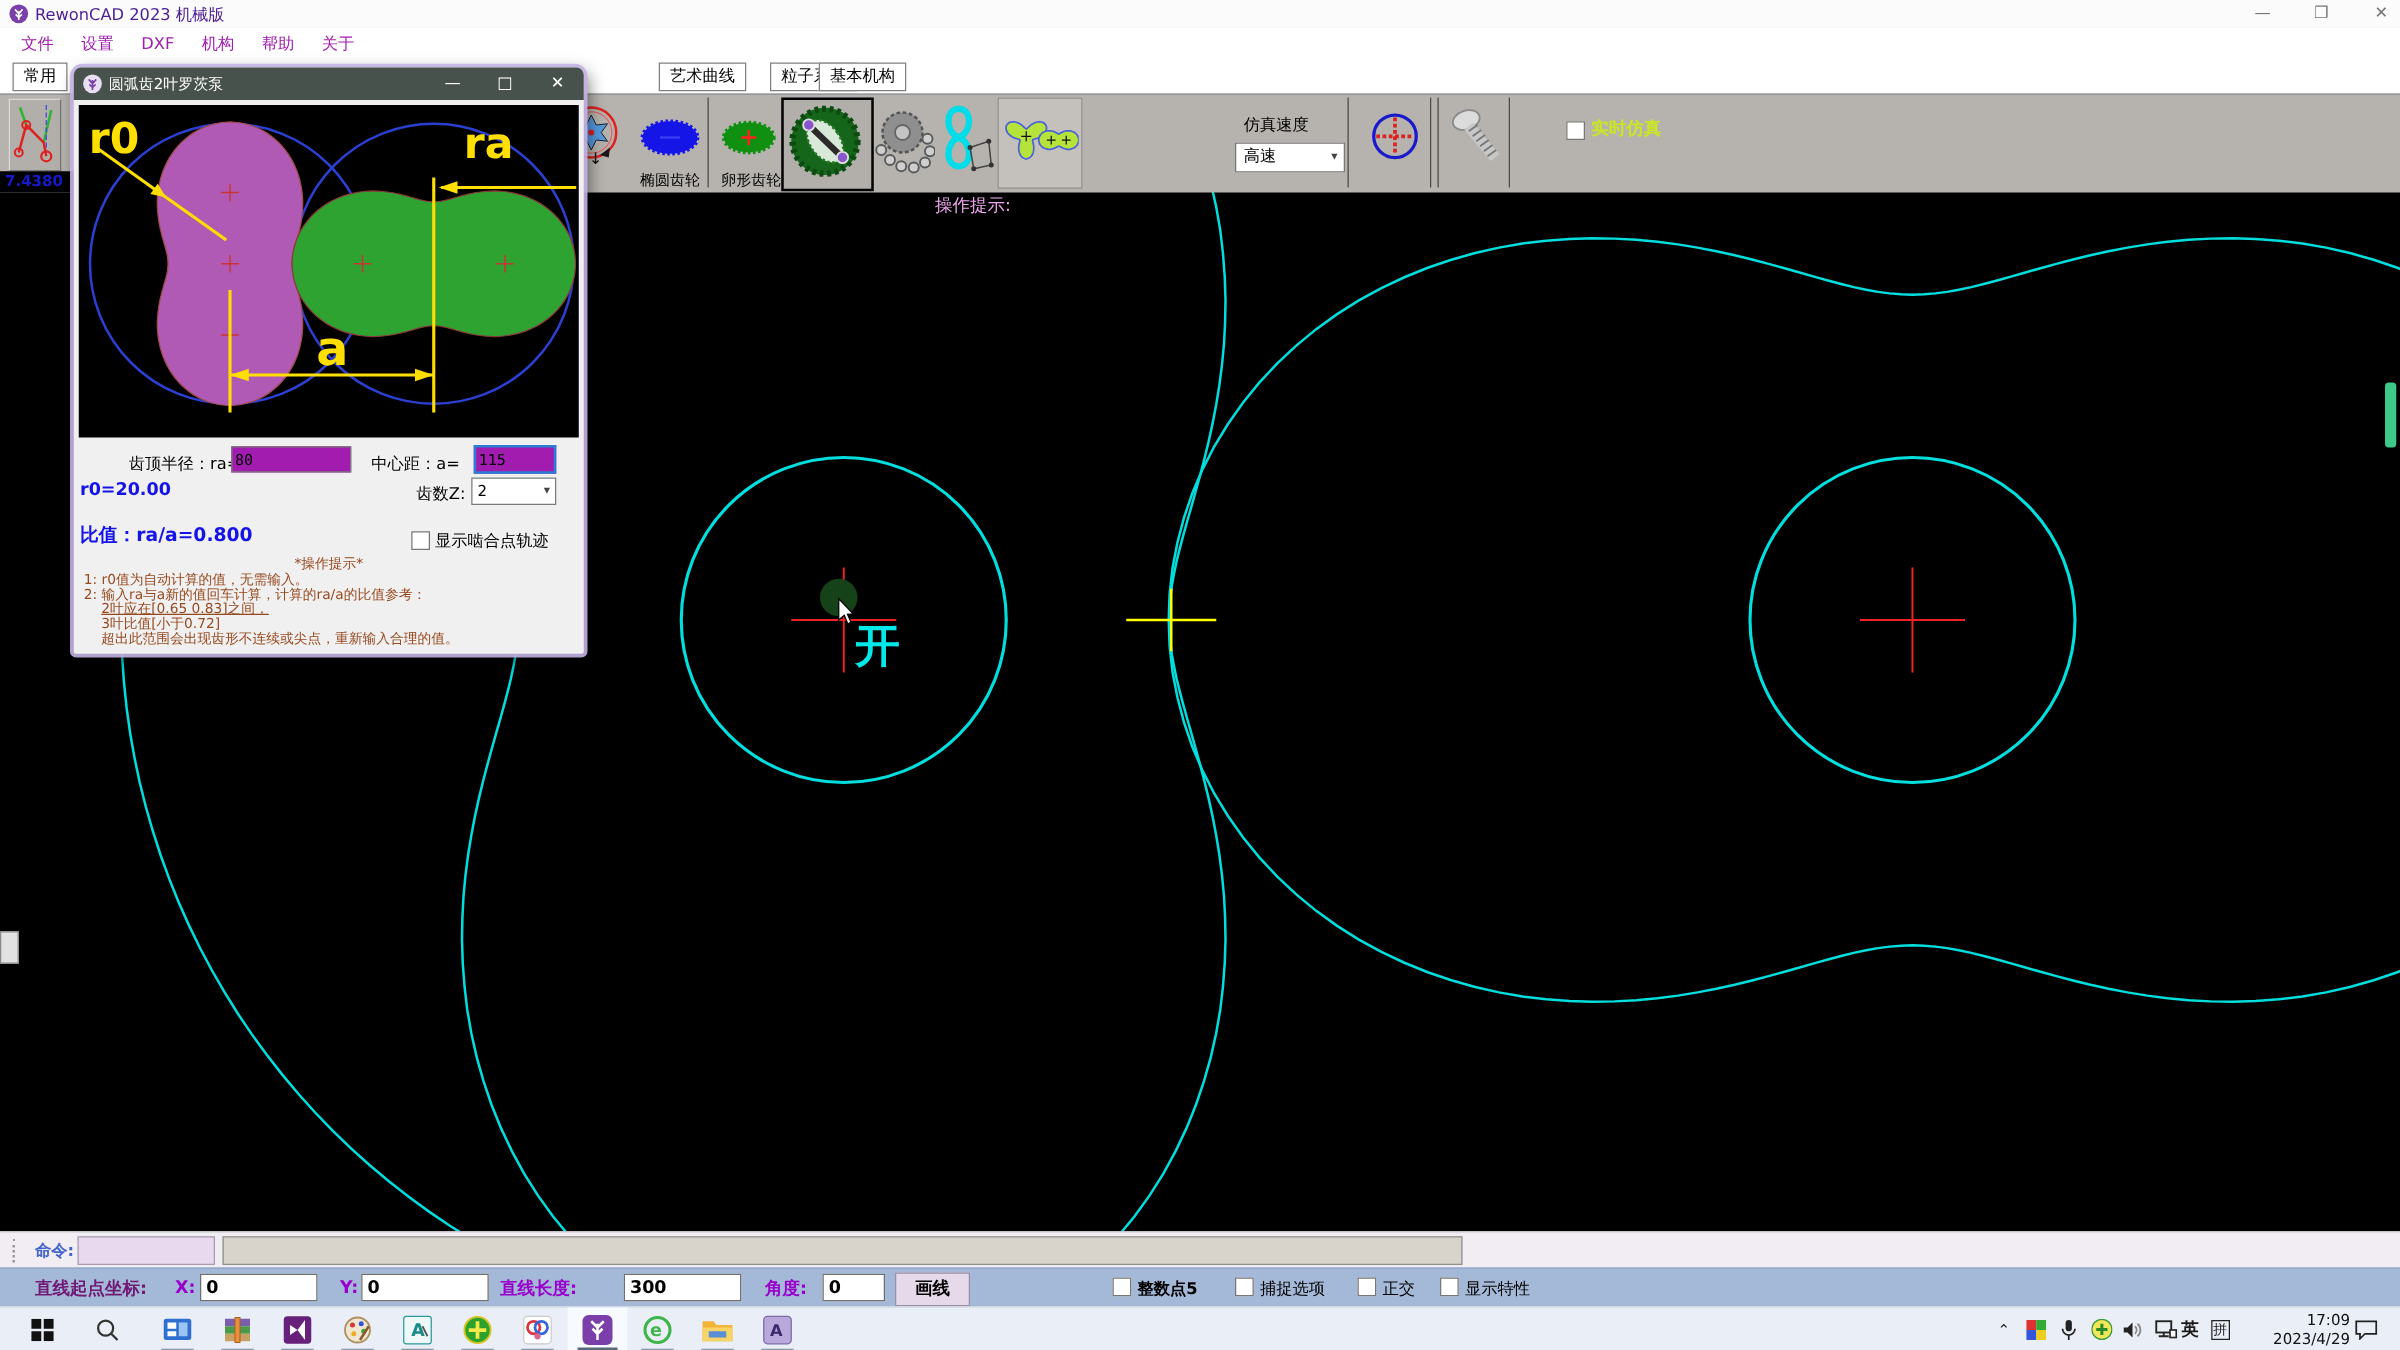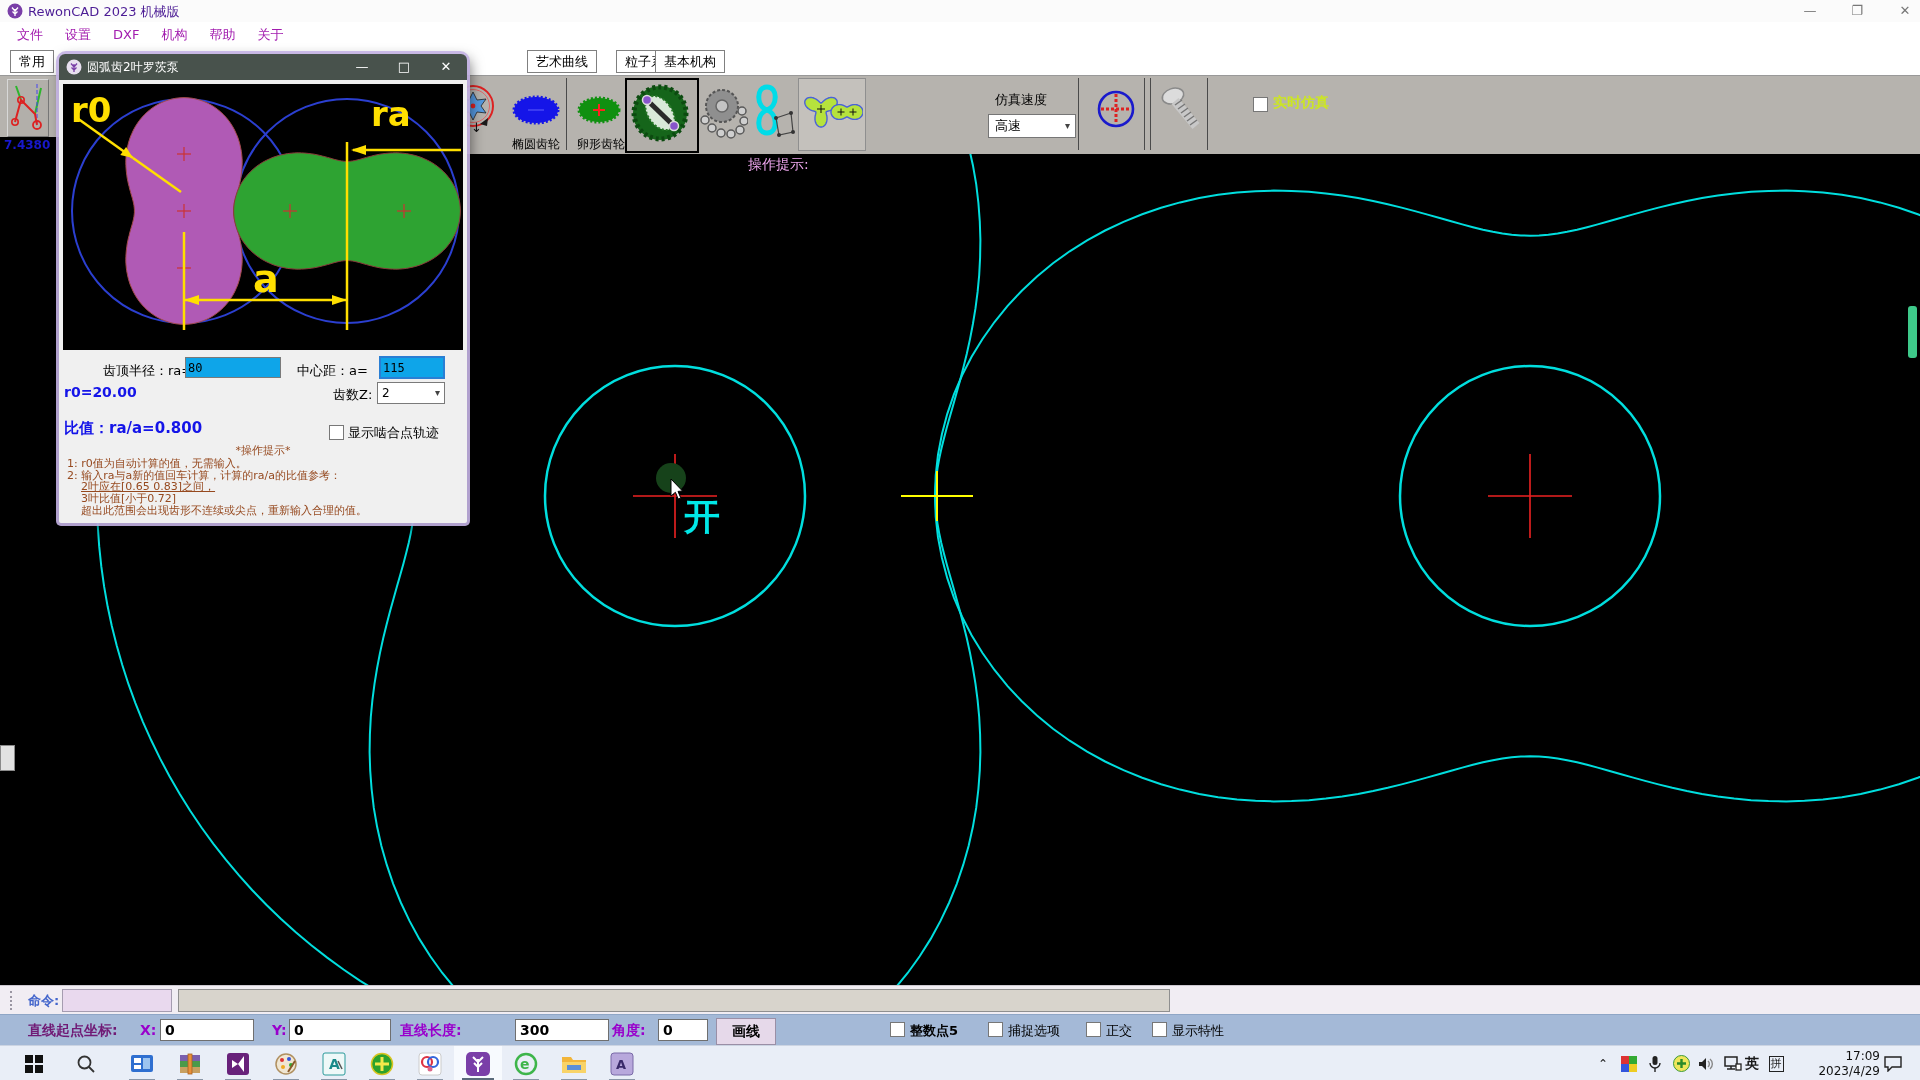--- a/index.html
+++ b/index.html
@@ -73,21 +73,21 @@
   
   #dialog{left:59px;top:54px;width:408px;height:469px;background:#f0f0f0;
      border-radius:7px 7px 2px 2px;
      box-shadow:0 0 0 3px rgba(196,178,228,.9), 3px 5px 14px rgba(0,0,0,.55);}
   #dlg-titlebar{left:0;top:0;width:408px;height:26px;background:#48524c;border-radius:6px 6px 0 0;}
   #dlg-title{left:28px;top:5px;color:#fff;font-size:12px;}
   .dlg-btn{top:0;width:34px;height:26px;color:#fff;text-align:center;line-height:26px;font-size:13px;}
   #dlg-diagram{left:4px;top:30px;width:400px;height:266px;background:#000;}
   .dlg-label{position:absolute;font-size:13px;color:#000;}
   .dlg-blue{color:#1414e8;font-weight:bold;}
-  .fld{position:absolute;height:19px;border:1px solid #7a7a7a;background:#0ea5e9;font-size:12px;
+  .fld{position:absolute;height:19px;border:1px solid #7a7a7a;background:#a21caf;font-size:12px;
        padding:0 2px;font-family:"DejaVu Sans Mono","Liberation Mono",monospace;}
   #a-input{border:2px solid #2a7fd4;}
   #z-select{left:318px;top:328px;width:62px;height:20px;background:#fff;border:1px solid #7a7a7a;
      font-size:12px;line-height:20px;padding-left:4px;}
   #z-select .dd{position:absolute;right:4px;top:0;color:#444;font-size:10px;}
   .hint-line{position:absolute;font-size:11px;color:#96491f;white-space:nowrap;}
   .hint-center{width:100%;text-align:center;}
   svg{display:block;}
   svg text{font-family:"DejaVu Sans","Liberation Sans",sans-serif;}
 </style>
@@ -285,21 +285,21 @@
     <div id="cmd-in2" class="cmd-in"></div>
   </div>
 
   <div id="linebar" class="abs">
     <span class="lb-label lb-black" style="left:28px">直线起点坐标:</span>
     <span class="lb-label lb-purple" style="left:140px">X:</span>
     <input class="lb-input" style="left: 160px; width: 88px;" value="0">
     <span class="lb-label lb-purple" style="left:272px">Y:</span>
     <input class="lb-input" style="left: 289px; width: 96px;" value="0">
     <span class="lb-label lb-purple" style="left:400px">直线长度:</span>
-    <input class="lb-input" style="left: 515px; width: 88px;" value="300">
+    <input class="lb-input" style="left: 499px; width: 88px;" value="300">
     <span class="lb-label lb-purple" style="left:612px">角度:</span>
     <input class="lb-input" style="left: 658px; width: 44px;" value="0">
     <div id="draw-btn" class="abs">画线</div>
     <div id="lb-checks">
         <span class="lb-check" style="left: 890px;"><span class="checkbox"></span><span style="font-weight: bold;">整数点5</span></span>
         <span class="lb-check" style="left: 988px;"><span class="checkbox"></span><span>捕捉选项</span></span>
         <span class="lb-check" style="left: 1086px;"><span class="checkbox"></span><span>正交</span></span>
         <span class="lb-check" style="left: 1152px;"><span class="checkbox"></span><span>显示特性</span></span>
       </div>
   </div>

